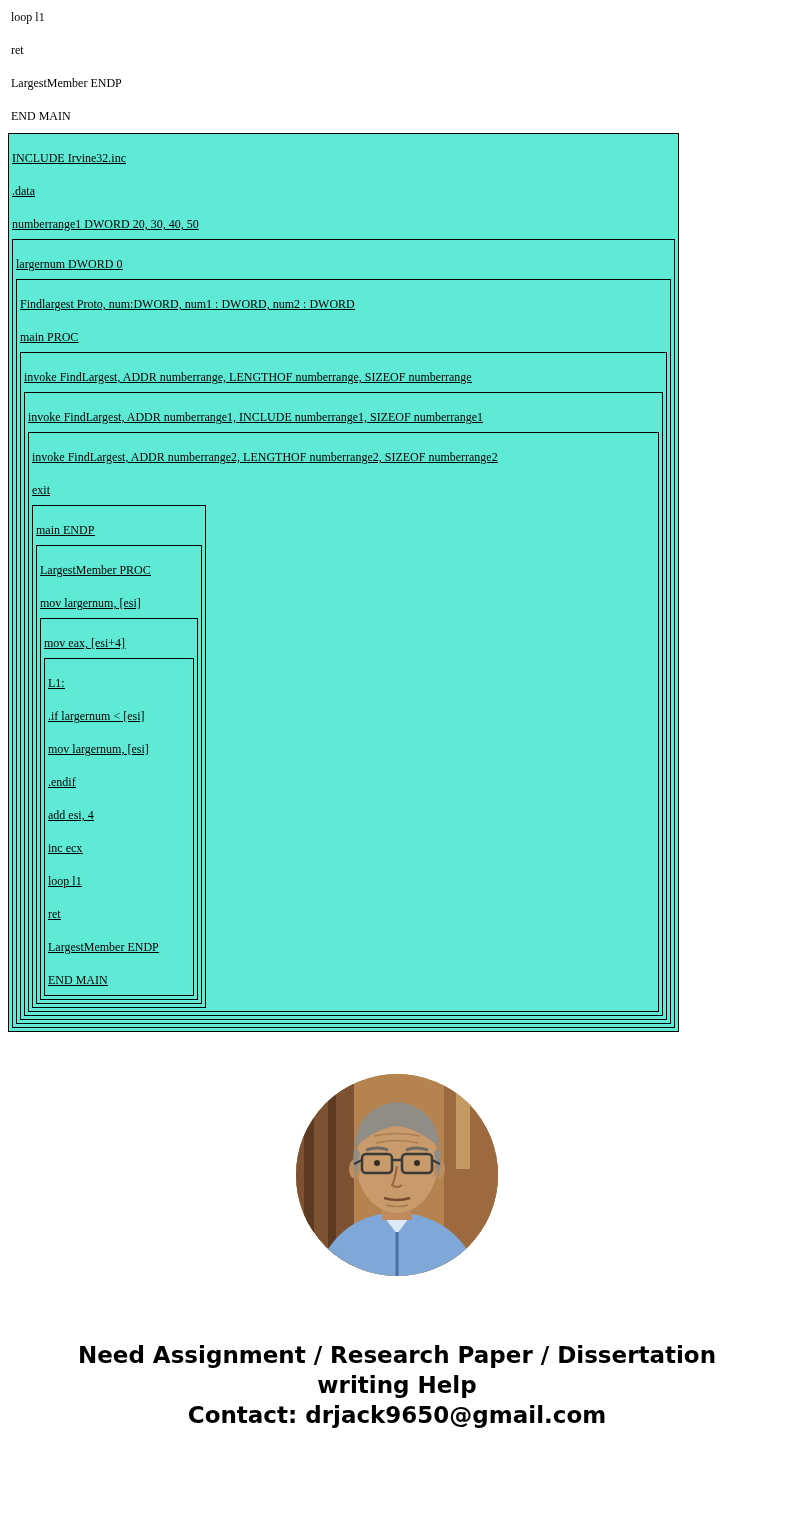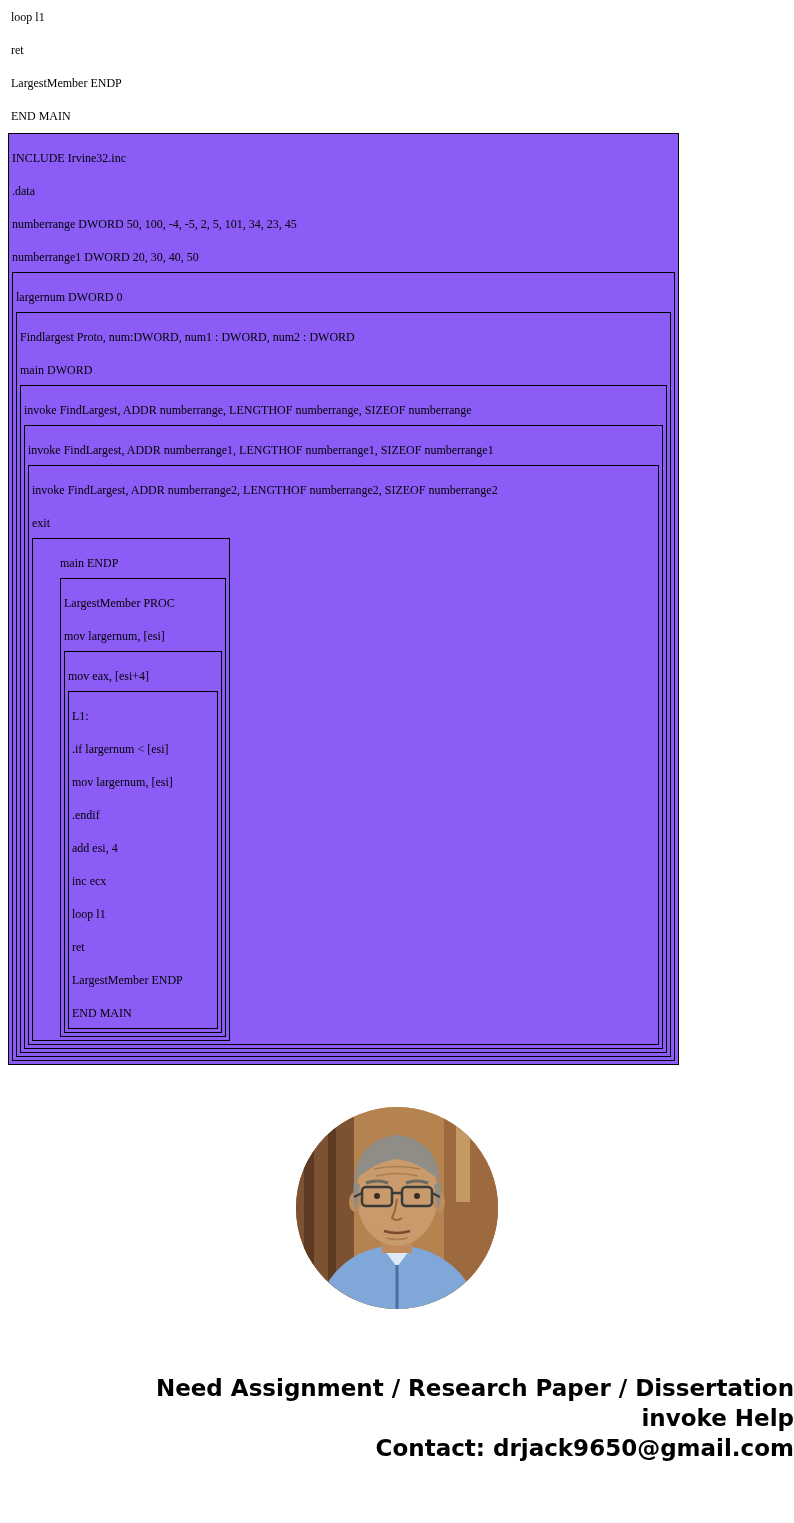--- a/index.html
+++ b/index.html
@@ -21,31 +21,31 @@
     font-size: 12px;
     line-height: 18px;
     margin: 15px 3px 6px 3px;
     white-space: nowrap;
   }
   .preamble p:first-child { margin-top: 8px; }
 
   
   .box {
     border: 1px solid #000000;
-    background: #8b5cf6;
+    background: #5eead4;
+    text-decoration: underline;
   }
   .box-outer {
     margin: 8px 115px 0 8px;
   }
   .box .box {
     margin: 3px;
   }
   .box-narrow {
     width: 172px;
-    padding-left: 24px;
   }
 
   
   .photo-row {
     margin-top: 42px;
     text-align: center;
   }
   .photo-circle {
     display: inline-block;
     width: 202px;
@@ -61,51 +61,49 @@
   .footer {
     margin-top: 64px;
     text-align: center;
     font-family: "DejaVu Sans", sans-serif;
     font-weight: bold;
     font-size: 23px;
     color: #000000;
   }
   .footer .line {
     line-height: 30px;
-    text-align: right;
   }
 </style>
 </head>
 <body>
 
 <div class="preamble">
   <p>loop l1</p>
   <p>ret</p>
   <p>LargestMember ENDP</p>
   <p>END MAIN</p>
 </div>
 
 <div class="box box-outer">
   <p>INCLUDE Irvine32.inc</p>
   <p>.data</p>
-  <p>numberrange DWORD 50, 100, -4, -5, 2, 5, 101, 34, 23, 45</p>
   <p>numberrange1 DWORD 20, 30, 40, 50</p>
 
   <div class="box">
     <p>largernum DWORD 0</p>
 
     <div class="box">
       <p>Findlargest Proto, num:DWORD, num1 : DWORD, num2 : DWORD</p>
-      <p>main DWORD</p>
+      <p>main PROC</p>
 
       <div class="box">
         <p>invoke FindLargest, ADDR numberrange, LENGTHOF numberrange, SIZEOF numberrange</p>
 
         <div class="box">
-          <p>invoke FindLargest, ADDR numberrange1, LENGTHOF numberrange1, SIZEOF numberrange1</p>
+          <p>invoke FindLargest, ADDR numberrange1, INCLUDE numberrange1, SIZEOF numberrange1</p>
 
           <div class="box">
             <p>invoke FindLargest, ADDR numberrange2, LENGTHOF numberrange2, SIZEOF numberrange2</p>
             <p>exit</p>
 
             <div class="box box-narrow">
               <p>main ENDP</p>
 
               <div class="box">
                 <p>LargestMember PROC</p>
@@ -178,15 +176,15 @@
       <path d="M101,92 Q99,106 96,111 Q101,115 106,111" stroke="#96683c" stroke-width="2" fill="none"></path>
 
       <path d="M88,124 Q101,128 114,124" stroke="#7a4a30" stroke-width="2.5" fill="none"></path>
       <path d="M90,131 Q101,134 112,131" stroke="#a87c4e" stroke-width="1.5" fill="none"></path>
     </svg>
   </span>
 </div>
 
 <div class="footer">
   <div class="line">Need Assignment / Research Paper / Dissertation</div>
-  <div class="line">invoke Help</div>
+  <div class="line">writing Help</div>
   <div class="line">Contact: drjack9650@gmail.com</div>
 </div>
 
 </body></html>

